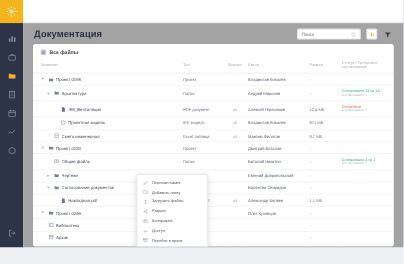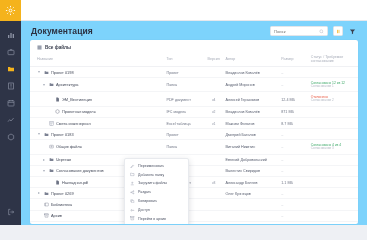--- a/index.html
+++ b/index.html
@@ -28,21 +28,21 @@
     width: 21px; height: 17px;
     display: flex; align-items: center; justify-content: center;
   }
   .nav-item svg { width: 8px; height: 8px; display: block; }
   .nav-item.active svg { opacity: 1; }
   .spacer { flex: 1 1 auto; }
   .bottom-item { width: 21px; height: 18px; display: flex; align-items: center; justify-content: center; margin-bottom: 4px; }
   .bottom-item svg { width: 8px; height: 8px; }
 
   
-  .main { flex: 1 1 auto; height: 225px; position: relative; background: #7dd3fc; }
+  .main { flex: 1 1 auto; height: 225px; position: relative; background: #a3a3a3; }
 
   .topbar {
     height: 21px; background: #ffffff;
     border-bottom: 1px solid #e6e8ed;
   }
 
   .page-head {
     display: flex; align-items: center; justify-content: space-between;
     padding: 5px 10px 4px 10px;
   }

